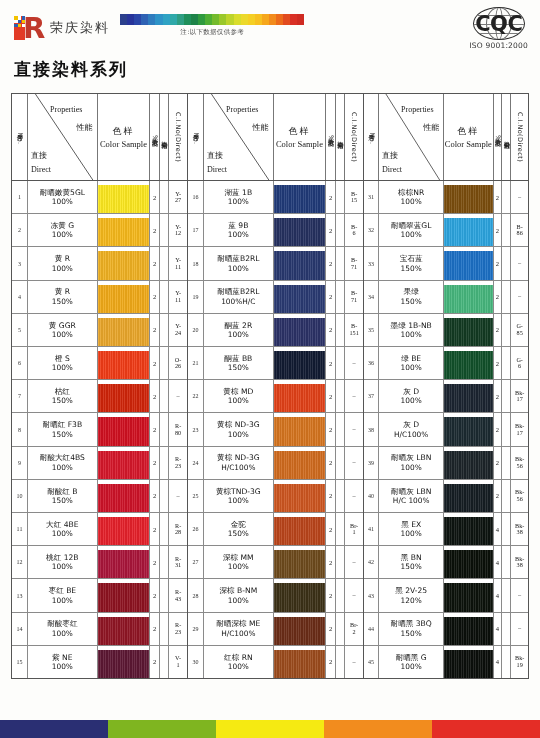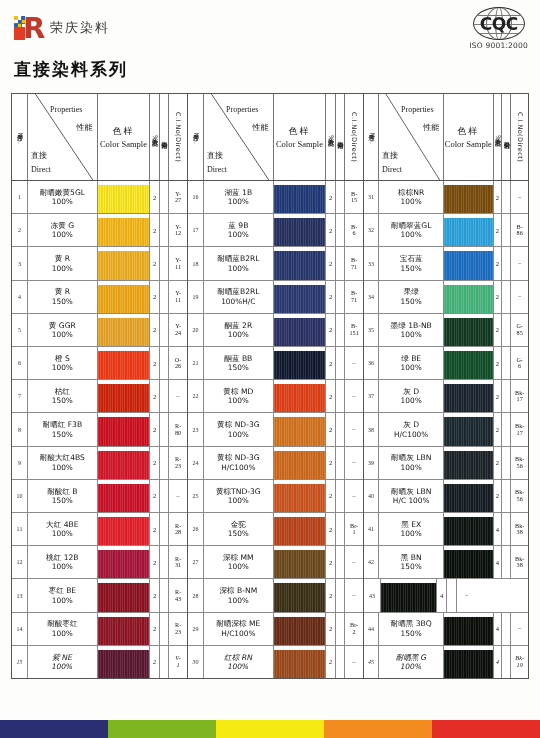--- a/index.html
+++ b/index.html
@@ -109,21 +109,21 @@
   }
   .cqc-lines i {
     position:absolute; left:0; right:0; height:0;
     border-top:0.8px solid #7a7a7a;
   }
   .cqc-txt {
     position:absolute;
     left:0; right:0; top:7px;
     font-family:"DejaVu Sans", sans-serif;
     font-weight:bold;
-    font-size:17px;
+    font-size:21px;
     line-height:19px;
     color:#222;
     letter-spacing:-0.5px;
     text-align:center;
     z-index:3;
   }
   .cqc-iso {
     font-family:"DejaVu Sans", sans-serif;
     font-size:7.5px;
     color:#333;
@@ -223,21 +223,21 @@
   .hc-ci { width:19px; display:flex; align-items:center; justify-content:center; }
 
   
   .rows { flex:1 1 auto; display:flex; flex-direction:column; }
   .row {
     display:flex;
     flex:1 1 0;
     border-bottom:1px solid #8a8a8a;
     min-height:0;
   }
-  .row:last-child { border-bottom:none;font-style:italic; }
+  .row:last-child { border-bottom:none; }
   .c {
     border-right:1px solid #8a8a8a;
     display:flex; align-items:center; justify-content:center;
     overflow:hidden;
     min-width:0;
   }
   .c:last-child { border-right:none; }
   .c-no { width:17px; font-size:6px; color:#333; }
   .c-name {
     width:74px;
@@ -296,20 +296,51 @@
       <i style="left:7.6px;top:3.8px;background:#f2c200"></i>
       <i style="left:0;top:7.6px;background:#2f5fb0"></i>
       <i style="left:3.8px;top:7.6px;background:#f2c200"></i>
       <i style="left:7.6px;top:7.6px;background:#ffffff"></i>
     </div>
     <div class="logo-R">R</div>
   </div>
 
   <div class="brand-cn">荣庆染料</div>
 
+  <div class="strip-wrap">
+    <div class="swatch-strip" id="hdr-strip">
+        <i style="background: rgb(43, 63, 140);"></i>
+        <i style="background: rgb(39, 52, 154);"></i>
+        <i style="background: rgb(42, 70, 168);"></i>
+        <i style="background: rgb(47, 98, 180);"></i>
+        <i style="background: rgb(47, 124, 190);"></i>
+        <i style="background: rgb(46, 147, 199);"></i>
+        <i style="background: rgb(47, 163, 196);"></i>
+        <i style="background: rgb(47, 169, 169);"></i>
+        <i style="background: rgb(46, 158, 130);"></i>
+        <i style="background: rgb(31, 143, 90);"></i>
+        <i style="background: rgb(29, 131, 72);"></i>
+        <i style="background: rgb(47, 154, 62);"></i>
+        <i style="background: rgb(79, 174, 51);"></i>
+        <i style="background: rgb(116, 187, 44);"></i>
+        <i style="background: rgb(154, 200, 42);"></i>
+        <i style="background: rgb(189, 212, 43);"></i>
+        <i style="background: rgb(217, 221, 44);"></i>
+        <i style="background: rgb(236, 217, 43);"></i>
+        <i style="background: rgb(245, 207, 36);"></i>
+        <i style="background: rgb(247, 192, 32);"></i>
+        <i style="background: rgb(246, 167, 28);"></i>
+        <i style="background: rgb(242, 139, 28);"></i>
+        <i style="background: rgb(236, 107, 27);"></i>
+        <i style="background: rgb(226, 75, 31);"></i>
+        <i style="background: rgb(217, 48, 37);"></i>
+        <i style="background: rgb(207, 43, 34);"></i>
+      </div>
+    <div class="strip-note">注:以下数据仅供参考</div>
+  </div>
 
   <div class="cqc">
     <div class="cqc-globe">
       <div class="cqc-lines">
         <i style="top:7px"></i>
           <i style="top:16px"></i>
           <i style="top:25px"></i>
       </div>
       <div class="cqc-txt">CQC</div>
     </div>
@@ -994,20 +1025,24 @@
           <div class="c c-swatch">
             <span class="fill" style="background:#0a1009"></span>
             <span class="sheen"></span>
           </div>
           <div class="c c-conc">4</div>
           <div class="c c-grade"></div>
           <div class="c c-ci">Bk-<br><wbr>38</div>
         </div>
         <div class="row">
           <div class="c c-no">43</div>
+          <div class="c c-name">
+            <span>黑 2V-25</span>
+            <span class="pct">120%</span>
+          </div>
           <div class="c c-swatch">
             <span class="fill" style="background:#0c120b"></span>
             <span class="sheen"></span>
           </div>
           <div class="c c-conc">4</div>
           <div class="c c-grade"></div>
           <div class="c c-ci">–</div>
         </div>
         <div class="row">
           <div class="c c-no">44</div>

